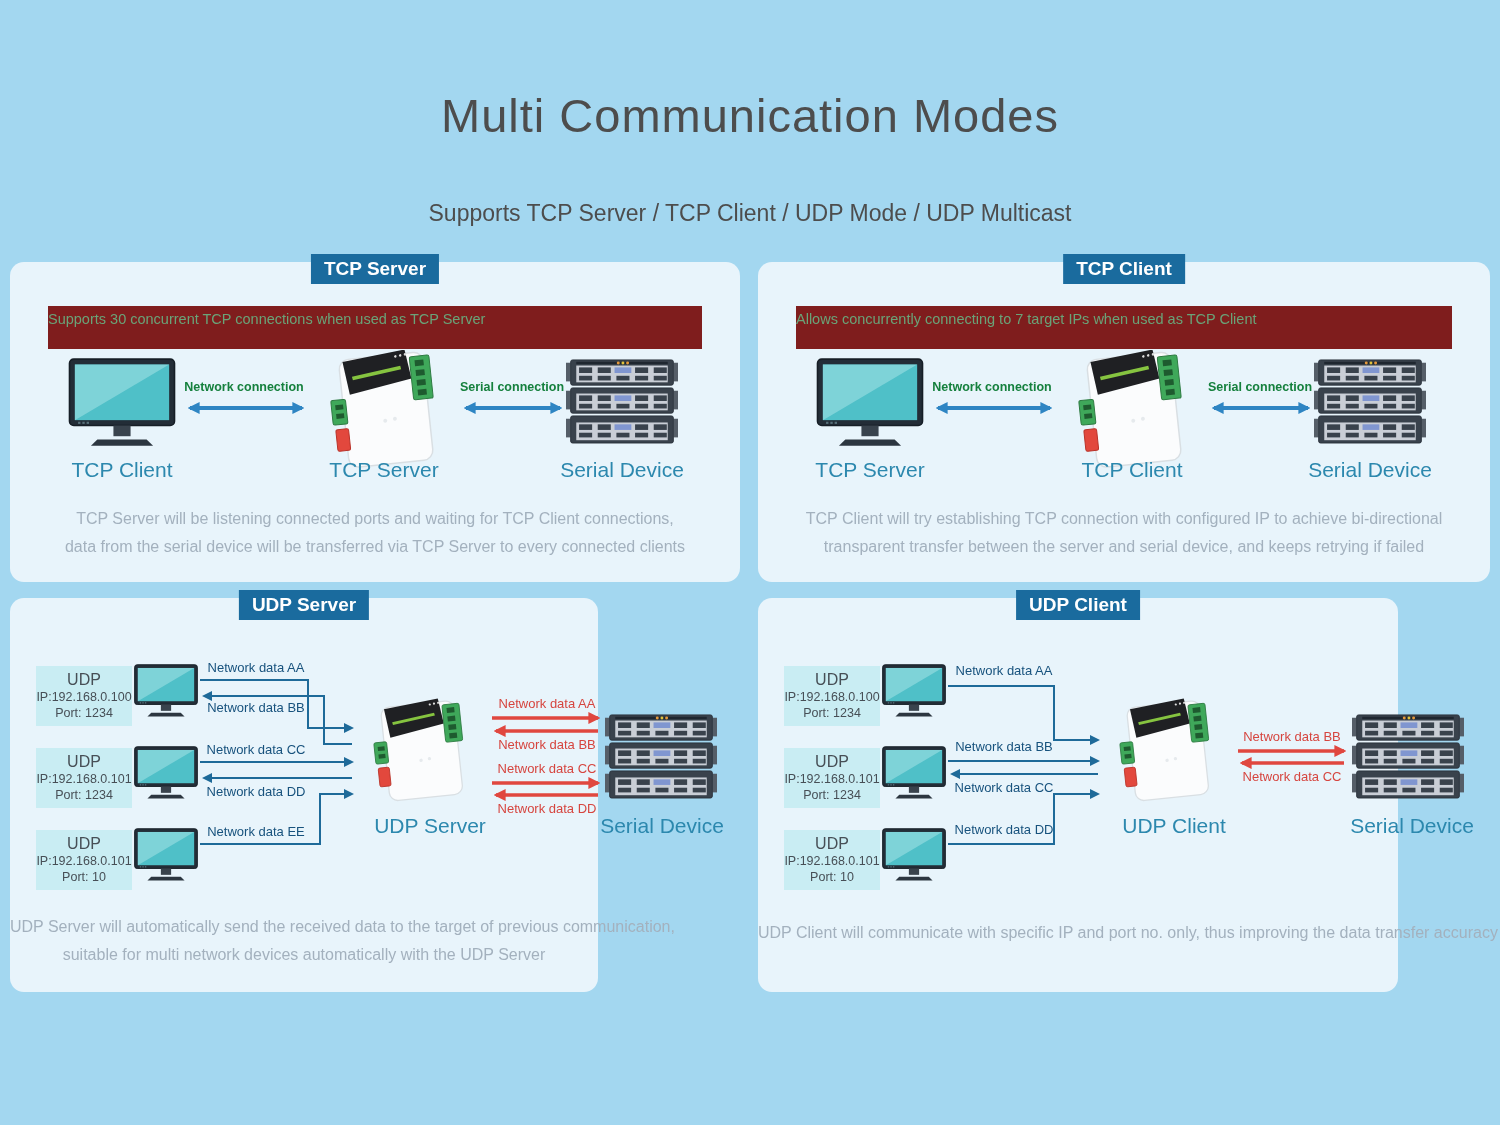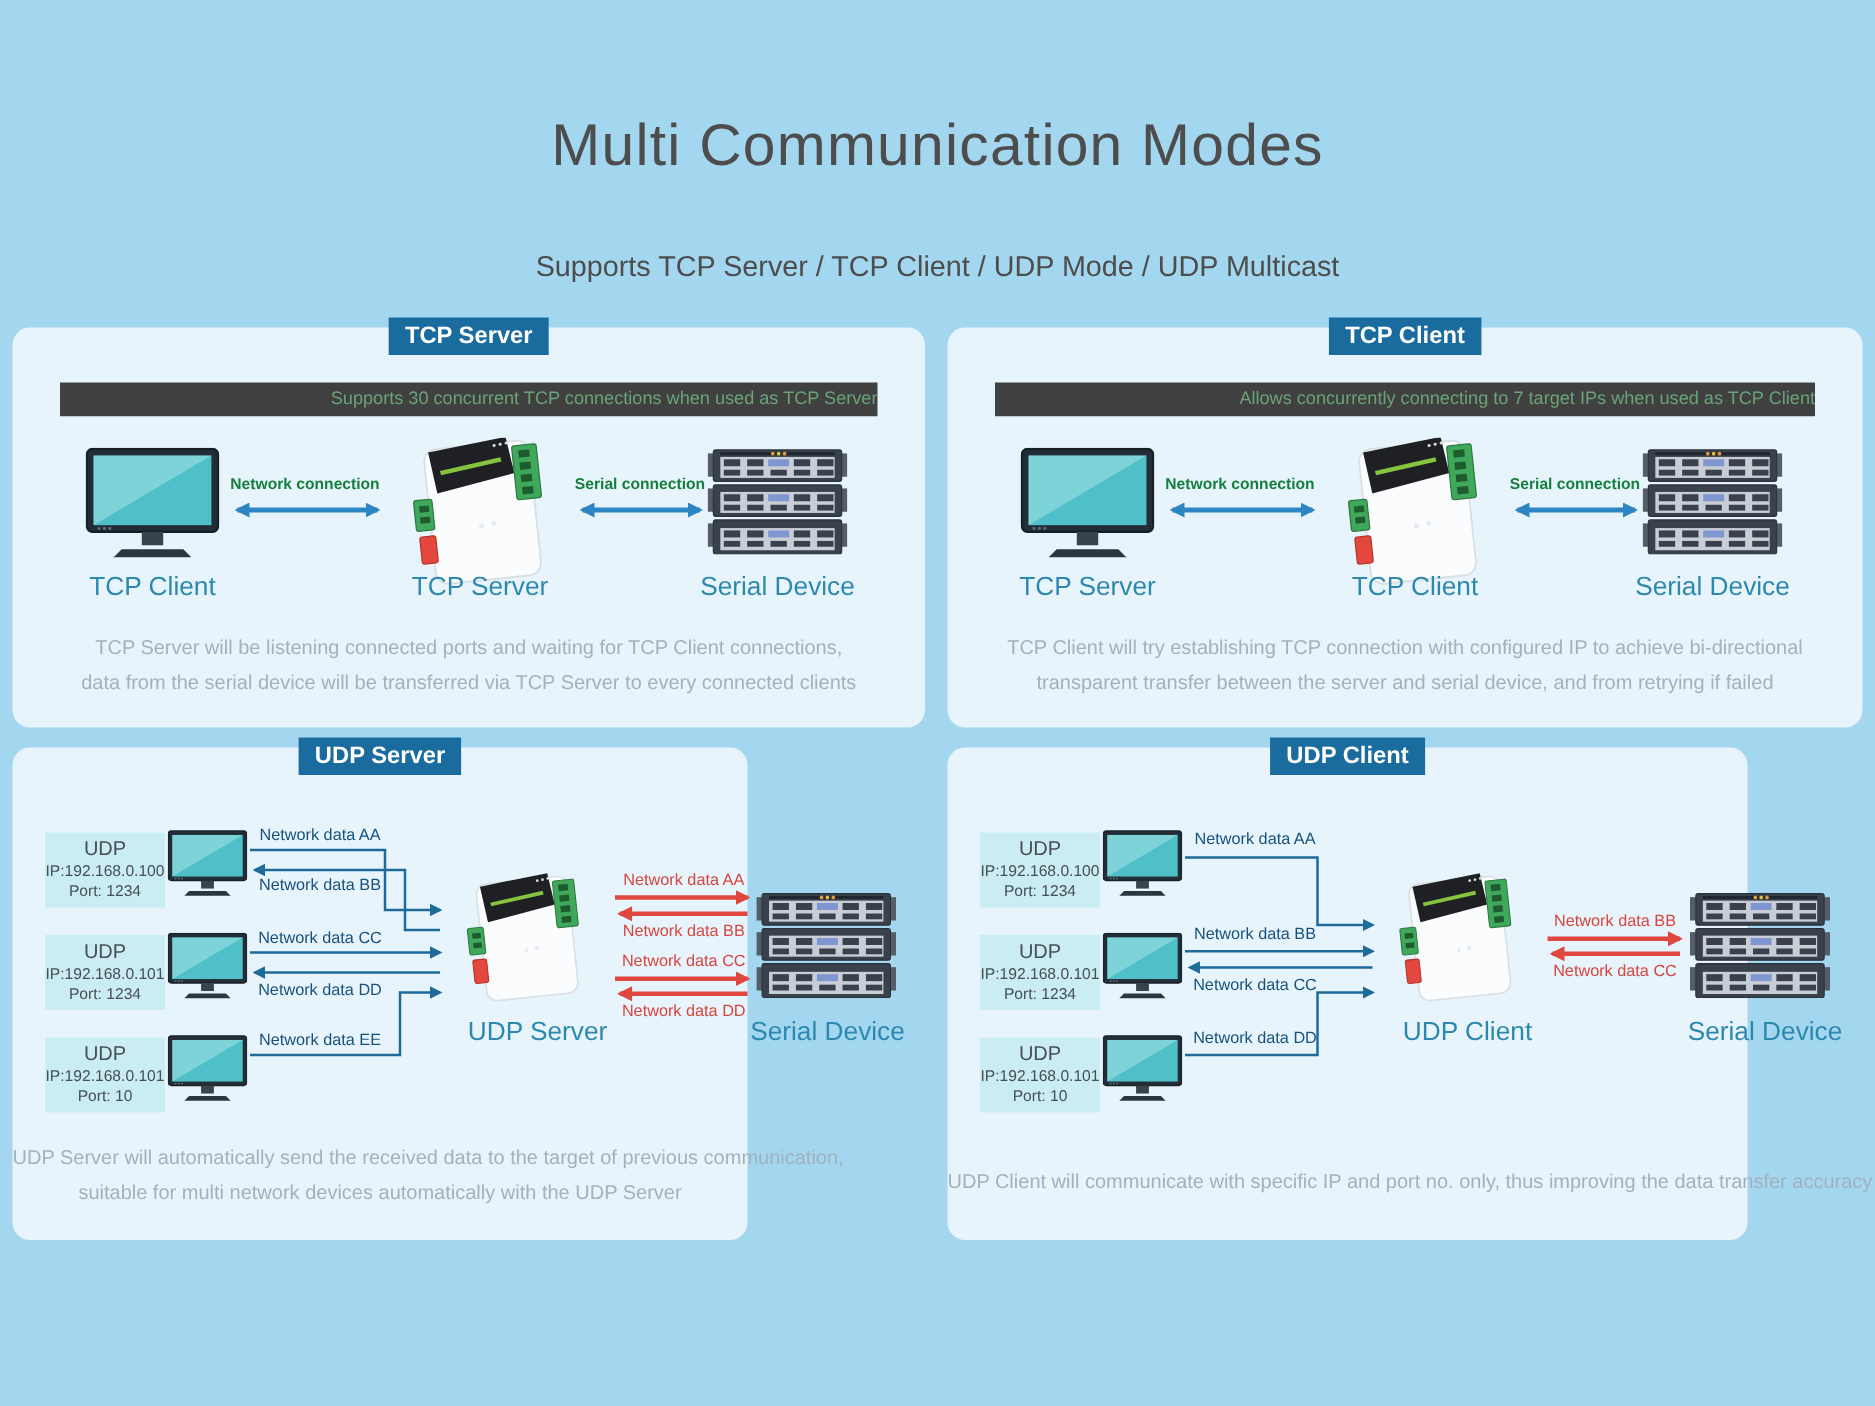--- a/index.html
+++ b/index.html
@@ -18,23 +18,23 @@
   }
   .panel{
     position:absolute;background:#e8f4fb;border-radius:14px;
   }
   .badge{
     position:absolute;left:50%;transform:translateX(-50%);top:-8px;
     background:#1a6b9e;color:#ffffff;font-size:19px;font-weight:bold;
     padding:4px 13px;white-space:nowrap;
   }
   .banner{
-    position:absolute;left:38px;right:38px;top:44px;height:27px;
-    background:#404040;color:#6aa378;font-size:14.5px;line-height:27px;
-    text-align:right;white-space:nowrap;overflow:hidden;
+    position:absolute;left:38px;right:38px;top:44px;height:43px;
+    background:#7f1d1d;color:#6aa378;font-size:14.5px;line-height:27px;
+    text-align:left;white-space:nowrap;overflow:hidden;
   }
   .layer{position:absolute;left:0;top:0;}
   .dev-label{
     position:absolute;transform:translateX(-50%);white-space:nowrap;
     font-size:21px;color:#2c88ae;font-weight:500;
   }
   .conn-label{
     position:absolute;transform:translateX(-50%);white-space:nowrap;
     font-size:12.5px;font-weight:bold;color:#15803d;
   }
@@ -204,21 +204,21 @@
     </svg>
   <svg class="illus" style="left:556px;top:96px;" width="112" height="86">
       <use href="#sym-rack" xlink:href="#sym-rack"></use>
     </svg>
   <div class="conn-label" style="left:234px;top:118px;">Network connection</div>
   <div class="conn-label" style="left:502px;top:118px;">Serial connection</div>
   <div class="dev-label" style="left:112px;top:196px;">TCP Server</div>
   <div class="dev-label" style="left:374px;top:196px;">TCP Client</div>
   <div class="dev-label" style="left:612px;top:196px;">Serial Device</div>
   <div class="desc" style="top:248px;">TCP Client will try establishing TCP connection with configured IP to achieve bi-directional</div>
-  <div class="desc" style="top:276px;">transparent transfer between the server and serial device, and from retrying if failed</div>
+  <div class="desc" style="top:276px;">transparent transfer between the server and serial device, and keeps retrying if failed</div>
 </div>
 
 <div class="panel" style="left:10px;top:598px;width:588px;height:394px;">
   <div class="badge">UDP Server</div>
   <svg class="layer" width="730" height="394">
     <defs>
       <marker id="m-n3" viewBox="0 0 10 10" refX="8" refY="5" markerWidth="10" markerHeight="10" orient="auto-start-reverse" markerUnits="userSpaceOnUse">
           <path d="M0,0 L10,5 L0,10 z" fill="#1e6a99"></path>
         </marker>
       <marker id="m-r3" viewBox="0 0 10 10" refX="8" refY="5" markerWidth="12" markerHeight="12" orient="auto-start-reverse" markerUnits="userSpaceOnUse">
@@ -345,14 +345,14 @@
   <svg class="illus" style="left:594px;top:114px;" width="112" height="88">
       <use href="#sym-rack" xlink:href="#sym-rack"></use>
     </svg>
 
   <div class="red-label" style="left:534px;top:131px;">Network data BB</div>
   <div class="red-label" style="left:534px;top:171px;">Network data CC</div>
 
   <div class="dev-label" style="left:416px;top:216px;">UDP Client</div>
   <div class="dev-label" style="left:654px;top:216px;">Serial Device</div>
 
-  <div class="desc" style="top:339px;">UDP Client will communicate with specific IP and port no. only, thus improving the data transfer accuracy</div>
+  <div class="desc" style="top:326px;">UDP Client will communicate with specific IP and port no. only, thus improving the data transfer accuracy</div>
 </div>
 
 </body></html>

